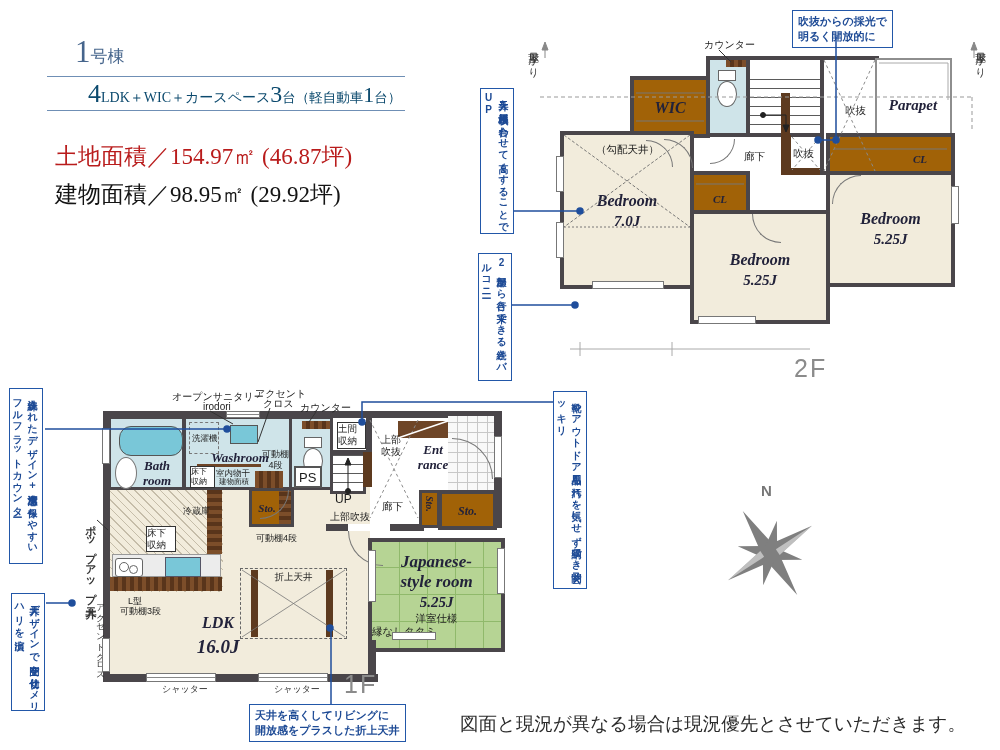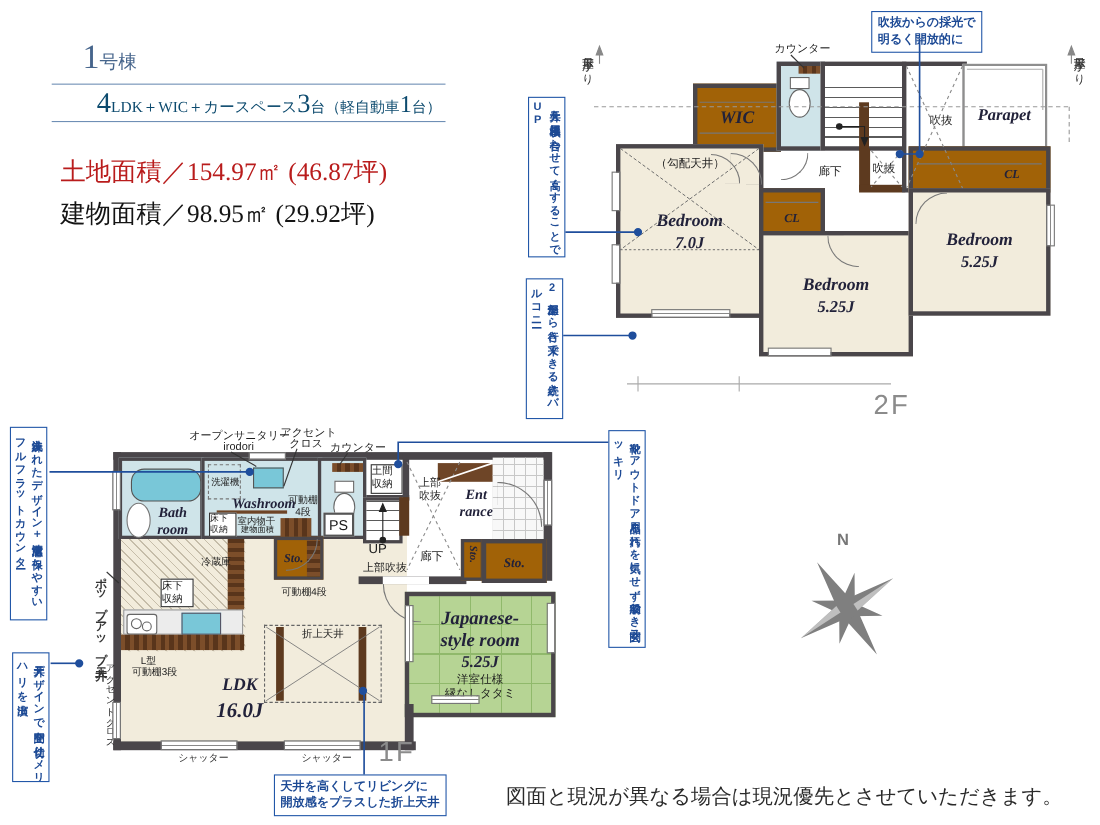--- a/index.html
+++ b/index.html
@@ -156,21 +156,21 @@
   <div class="beam" style="left:326px;top:570px;width:7px;height:67px"></div>
 
   <div class="rname" style="left:168px;top:613px;width:100px;font-size:16px">LDK</div>
   <div class="rname" style="left:168px;top:636px;width:100px;font-size:19px">16.0J</div>
 
   <div class="room green" style="left:368px;top:538px;width:137px;height:114px">
     <div class="rname" style="left:0;top:10px;width:129px;font-size:17px">Japanese-</div>
     <div class="rname" style="left:0;top:30px;width:129px;font-size:17px">style room</div>
     <div class="rname" style="left:0;top:51px;width:129px;font-size:15px">5.25J</div>
     <div class="jl" style="left:0;top:70px;width:129px;text-align:center;font-size:10.5px">洋室仕様</div>
-    <div class="jl" style="left:0;top:83px;width:129px;text-align:center;font-size:10.5px">縁なしタタミ</div>
+    <div class="jl" style="left:0;top:83px;width:129px;font-size:10.5px">縁なしタタミ</div>
   </div>
 
   <div class="wall" style="left:103px;top:411px;width:398px;height:7px"></div>
   <div class="wall" style="left:103px;top:411px;width:7px;height:271px"></div>
   <div class="wall" style="left:103px;top:674px;width:275px;height:8px"></div>
   <div class="wall" style="left:368px;top:640px;width:8px;height:42px"></div>
   <div class="wall" style="left:494px;top:411px;width:8px;height:117px"></div>
   <div class="wall" style="left:330px;top:450px;width:42px;height:5px"></div>
   <div class="wall" style="left:366px;top:413px;width:6px;height:42px"></div>
   <div class="wall" style="left:326px;top:524px;width:98px;height:7px"></div>

